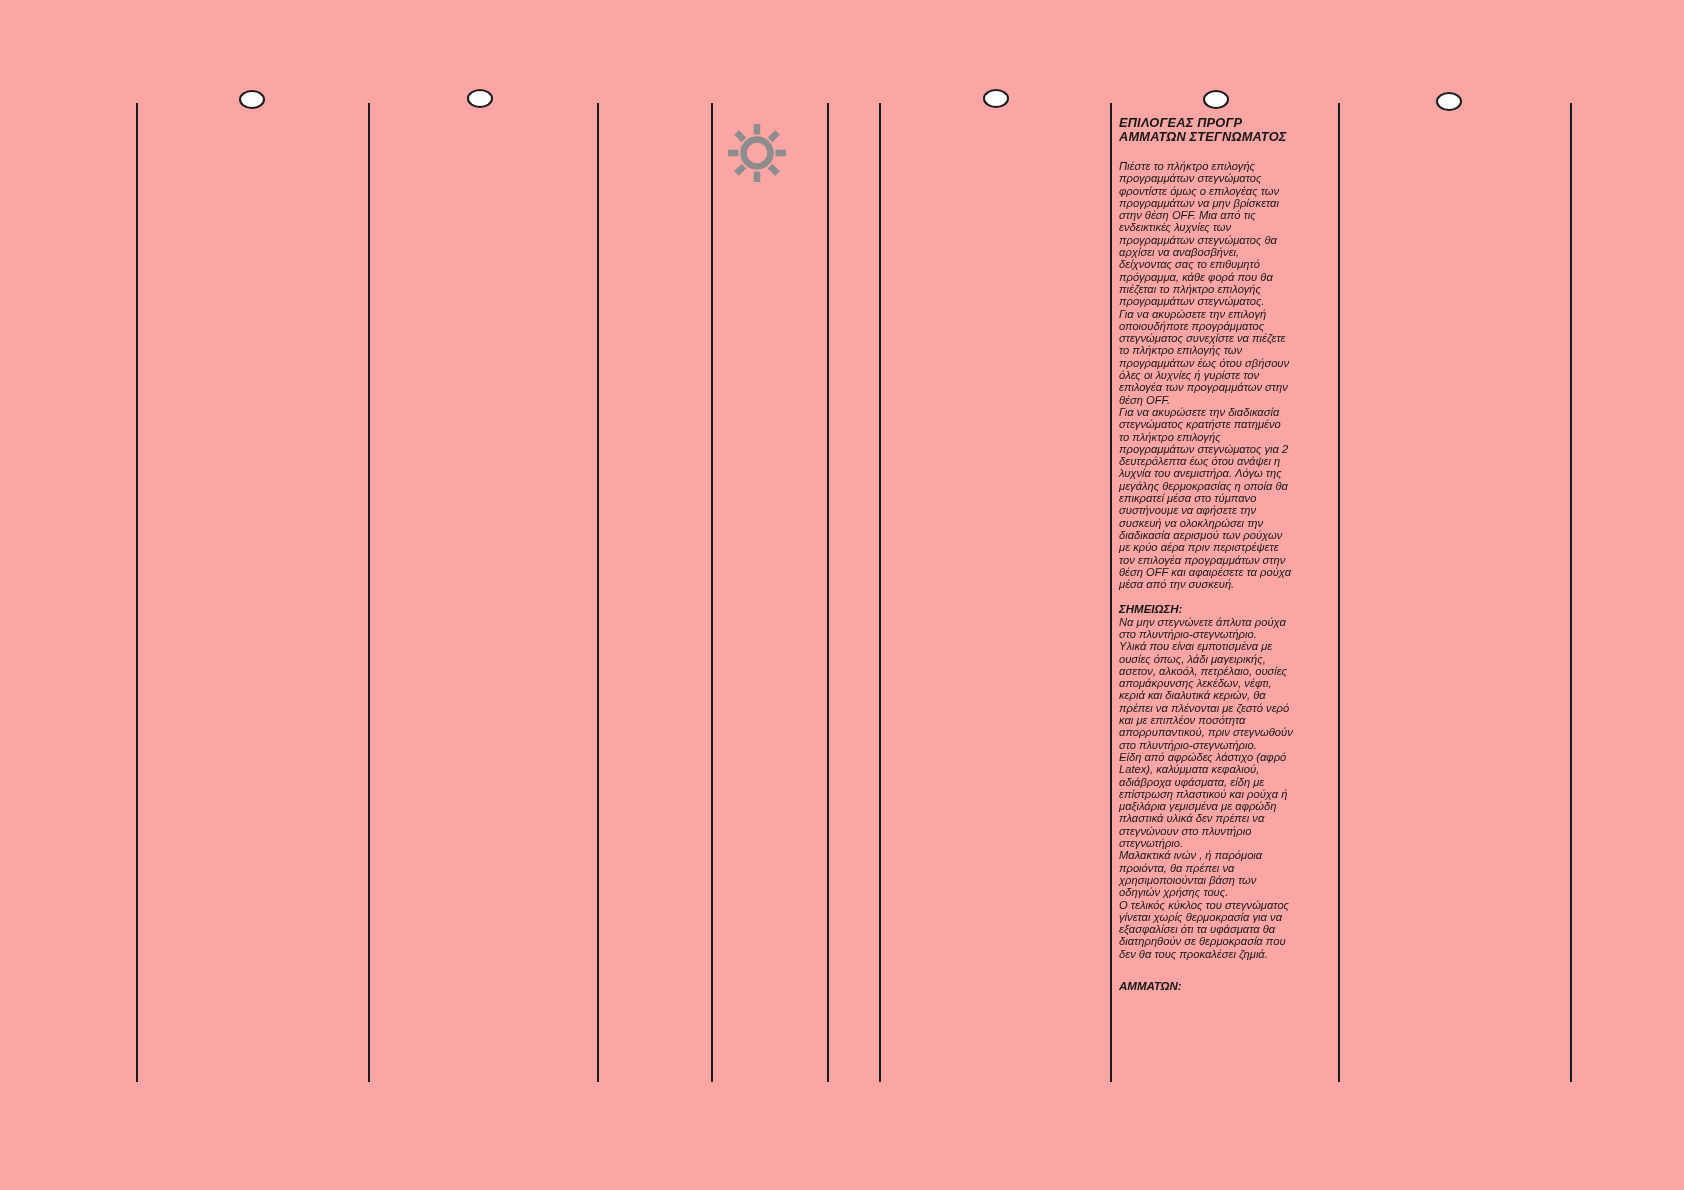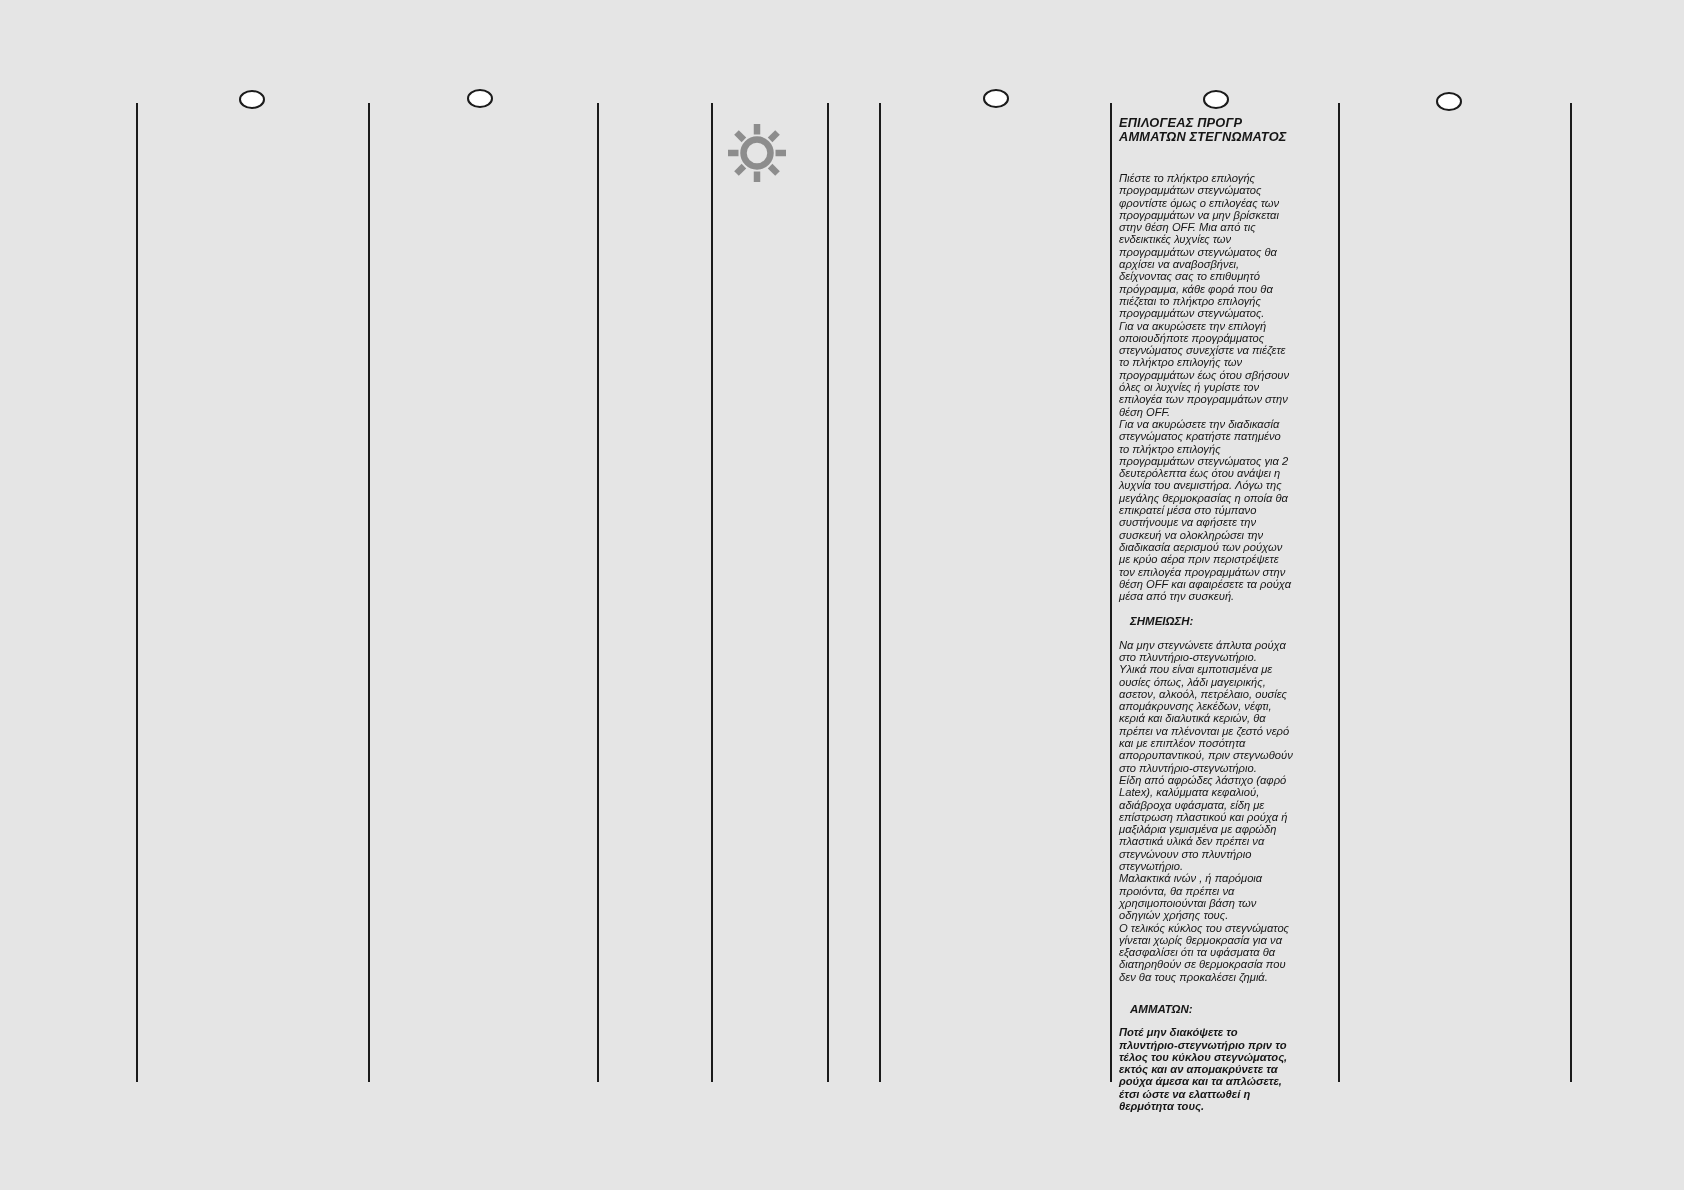--- a/index.html
+++ b/index.html
@@ -1,26 +1,26 @@
 <!DOCTYPE html>
 <html><head>
 <meta charset="utf-8">
 <style>
   html,body{margin:0;padding:0;background:#ffffff;}
-  .page{position:relative;width:1684px;height:1190px;background:#e5e5e5;overflow:hidden;
+  .page{position:relative;width:1684px;height:1190px;background:#fca5a5;overflow:hidden;
         font-family:"Liberation Sans","DejaVu Sans",sans-serif;}
   .vline{position:absolute;top:103px;width:2px;height:979px;background:#1b1b1b;}
   .oval{position:absolute;width:26px;height:19px;border:2px solid #1b1b1b;border-radius:50%;
         background:#ffffff;box-sizing:border-box;}
   .sun{position:absolute;left:724px;top:120px;}
   .text-col{position:absolute;left:1119px;top:116px;width:218px;color:#161616;font-style:italic;}
   .title{font-weight:bold;font-size:12.8px;line-height:14px;white-space:pre-line;letter-spacing:.2px;margin:0;}
   .body-text{font-size:11.2px;line-height:12.3px;white-space:pre-line;margin:0;}
-  .intro{margin-top:28px;}
-  .section-heading{font-weight:bold;font-size:11.5px;line-height:12.3px;margin:11px;}
+  .intro{margin-top:16px;}
+  .section-heading{font-weight:bold;font-size:11.5px;line-height:12.3px;margin:0;}
   .note-heading{margin-top:13px;}
   .caution-heading{margin-top:20px;}
   .caution-body{font-weight:bold;}
 </style>
 </head>
 <body>
 
 <div class="page">
 
   <div class="vline" style="left:136px"></div>
@@ -114,22 +114,15 @@
 Μαλακτικά ινών , ή παρόμοια
 προιόντα, θα πρέπει να
 χρησιμοποιούνται βάση των
 οδηγιών χρήσης τους.
 Ο τελικός κύκλος του στεγνώματος
 γίνεται χωρίς θερμοκρασία για να
 εξασφαλίσει ότι τα υφάσματα θα
 διατηρηθούν σε θερμοκρασία που
 δεν θα τους προκαλέσει ζημιά.</p>
     <h2 class="section-heading caution-heading">ΑΜΜΑΤΩΝ:</h2>
-    <p class="body-text caution-body">Ποτέ μην διακόψετε το
-πλυντήριο-στεγνωτήριο πριν το
-τέλος του κύκλου στεγνώματος,
-εκτός και αν  απομακρύνετε τα
-ρούχα άμεσα και τα απλώσετε,
-έτσι ώστε να ελαττωθεί η
-θερμότητα τους.</p>
   </div>
 
 </div>
 
 </body></html>

